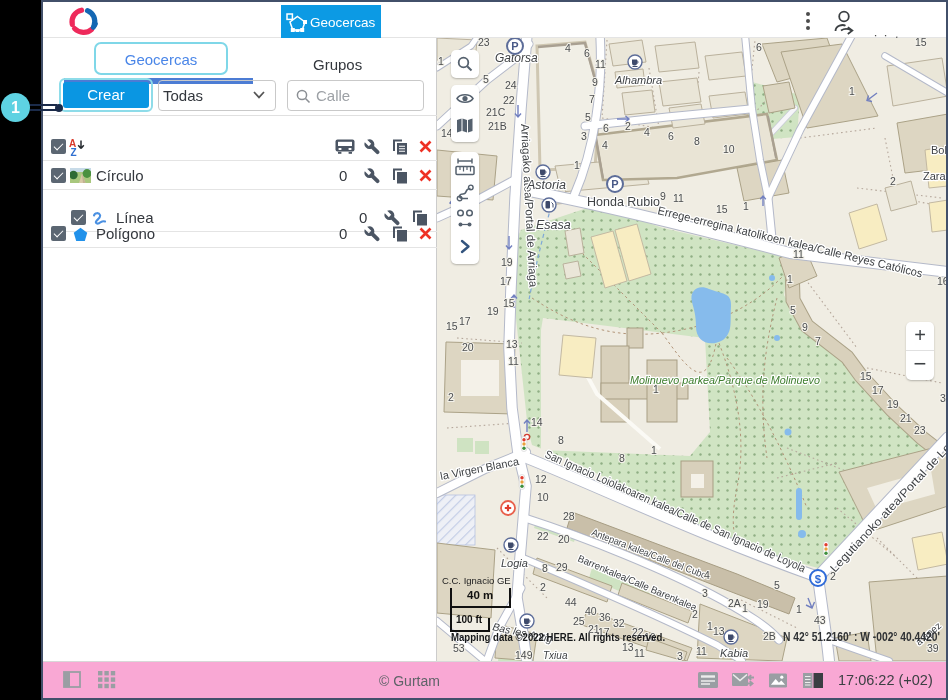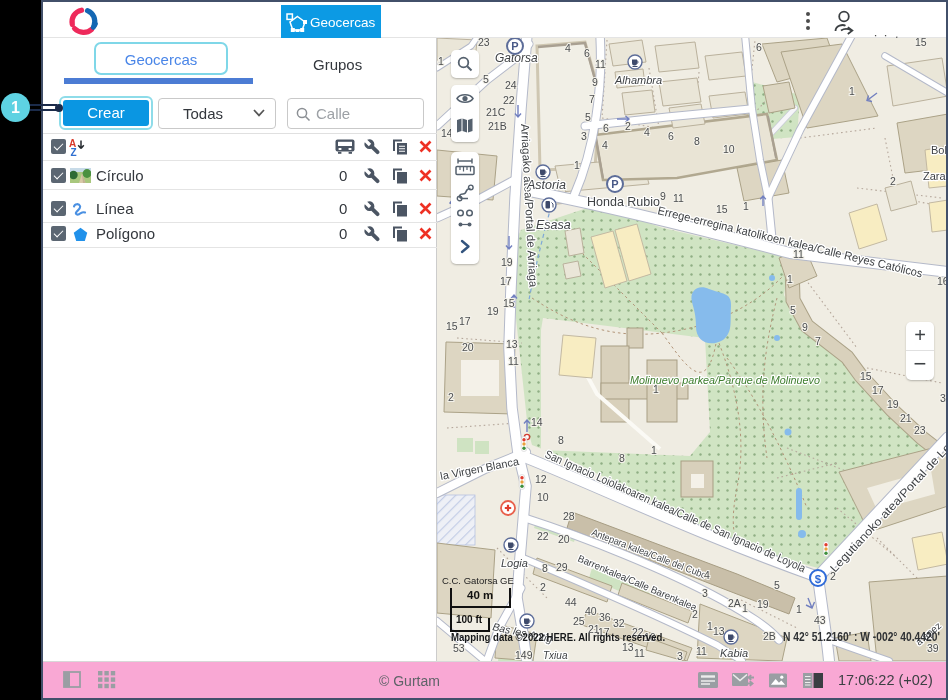--- a/index.html
+++ b/index.html
@@ -16,24 +16,24 @@
 #dots { position:absolute; left:763px; top:10px; width:4px; height:18px; }
 #dots i { display:block; width:4px; height:4px; border-radius:50%; background:#4c4c4c; margin-bottom:3px; }
 #usericon { position:absolute; left:789px; top:7px; }
 #username { position:absolute; left:824px; top:10px; font-size:14px; color:#4a4a4a;margin-top:21px; }
 
 #panel { position:absolute; left:0; top:36px; width:394px; height:623px; background:#fff; border-right:1px solid #ccc; }
 .tabbox { position:absolute; left:51px; top:4px; width:134px; height:33px; border:2px solid #7fd7e8; border-radius:7px; }
 .tabbox span { display:block; text-align:center; margin-top:7px; font-size:15px; color:#4a86e8; }
 #grupos { position:absolute; left:270px; top:18px; font-size:15px; color:#33373d; }
 #tabline { position:absolute; left:21px; top:40px; width:189px; height:6px; background:#4c7cd4; }
-#tbar { position:absolute; left:0; top:50px; width:394px; height:46px; border-bottom:1px solid #e0e0e0;}
+#tbar { position:absolute; left:0; top:32px; width:394px; height:46px; border-bottom:1px solid #e0e0e0;}
 #crearring { position:absolute; left:16px; top:8px; width:94px; height:34px; border:2px solid #8edce9; border-radius:6px; }
 #crear { position:absolute; left:20px; top:12px; width:86px; height:26px; background:#0a96e2; border-radius:3px; color:#fff; font-size:15px; text-align:center; line-height:26px; }
-#todas { position:absolute; left:115px; top:10px; width:118px; height:31px; border:1px solid #c9c9c9; border-radius:4px; font-size:15px; color:#33373d; line-height:29px; padding-left:24px; }
+#todas { position:absolute; left:115px; top:10px; width:118px; height:31px; border:1px solid #c9c9c9; border-radius:4px; font-size:15px; color:#33373d; line-height:29px; padding-left:4px; }
 #todas svg { position:absolute; right:10px; top:10px; }
 #buscar { position:absolute; left:244px; top:10px; width:137px; height:31px; border:1px solid #c9c9c9; border-radius:4px; }
 #buscar span { position:absolute; left:28px; top:6px; font-size:15px; color:#9da1a6; }
 .row { position:absolute; left:0; width:394px; height:29px; border-bottom:1px solid #e4e4e4; }
 .row .cb { position:absolute; left:8px; top:7px; width:15px; height:15px; background:#5b6672; border-radius:2px; }
 .row .cb:after { content:""; position:absolute; left:3px; top:3.5px; width:8px; height:4px; border-left:1.8px solid #fff; border-bottom:1.8px solid #fff; transform:rotate(-45deg); }
 .row .nm { position:absolute; left:53px; top:6px; font-size:15px; color:#33373d; }
 .row .zero { position:absolute; left:296px; top:6px; width:10px; font-size:15px; color:#33373d; }
 .row .ic1 { position:absolute; left:321px; top:7px; }
 .row .ic2 { position:absolute; left:349px; top:7px; }
@@ -151,21 +151,21 @@
           <path d="M3.2,0.8 L7.2,4.8 L4.8,7.2 L0.8,3.2 A5,5 0 0 0 7.3,9.7 L12.2,14.6 A1.95,1.95 0 0 0 14.95,11.85 L10.05,6.95 A5,5 0 0 0 3.2,0.8 Z" fill="#4b5563"></path>
         </svg>
       <svg class="ic2" width="16" height="16" viewBox="0 0 16 16">
           <path d="M2,12 V1.5 H10" fill="none" stroke="#4b5563" stroke-width="2"></path>
           <rect x="5" y="4" width="10" height="11.5" fill="#4b5563"></rect>
         </svg>
       <svg class="icx2" width="13" height="13" viewBox="0 0 13 13">
           <path d="M1.5,1.5 L11.5,11.5 M11.5,1.5 L1.5,11.5" stroke="#ee3124" stroke-width="2.6"></path>
         </svg>
     </div>
-    <div class="row" style="top:156px;">
+    <div class="row" style="top:165px;margin-left:20px;">
       <div class="cb"></div>
       <svg style="position:absolute;left:29px;top:8px" width="16" height="14" viewBox="0 0 16 14">
         <path d="M2 4.5 C 2.5 1.8, 7 1.2, 8 4 C 9 6.8, 5.5 8.2, 4.2 10.2 C 3.2 11.8, 5 13.2, 7 12.2 C 9 11.2, 10.5 9.5, 13 10.5" fill="none" stroke="#4a90e2" stroke-width="2.1" stroke-linecap="round"></path>
       </svg>
       <div class="nm">Línea</div>
         <div class="zero">0</div>
       <svg class="ic1" width="16" height="16" viewBox="0 0 16 16">
           <path d="M3.2,0.8 L7.2,4.8 L4.8,7.2 L0.8,3.2 A5,5 0 0 0 7.3,9.7 L12.2,14.6 A1.95,1.95 0 0 0 14.95,11.85 L10.05,6.95 A5,5 0 0 0 3.2,0.8 Z" fill="#4b5563"></path>
         </svg>
       <svg class="ic2" width="16" height="16" viewBox="0 0 16 16">
@@ -552,21 +552,21 @@
           <path d="M4.5 15.5 L13.5 15.5" stroke="#55616e" stroke-width="1.2"></path>
         </svg>
 <svg style="position:absolute;left:9px;top:87px" width="11" height="15" viewBox="0 0 11 15">
           <path d="M2 2 L8.5 7.5 L2 13" fill="none" stroke="#33547e" stroke-width="2.4" stroke-linecap="round" stroke-linejoin="round"></path>
         </svg>
 </div>
 <div class="mbtn" style="left:469px;top:284px;width:28px;height:58px;">
 <div style="position:absolute;left:0;top:0;width:28px;height:29px;border-bottom:1px solid #e0e0e0;font-size:20px;color:#3c4043;text-align:center;line-height:27px;">+</div>
 <div style="position:absolute;left:0;top:29px;width:28px;height:29px;font-size:22px;color:#3c4043;text-align:center;line-height:25px;">−</div>
 </div>
-<div style="position:absolute;left:5px;top:537px;font-size:9.5px;color:#222;">C.C. Gatorsa GE</div>
+<div style="position:absolute;left:5px;top:537px;font-size:9.5px;color:#222;">C.C. Ignacio GE</div>
 <svg style="position:absolute;left:13px;top:550px" width="62" height="48" viewBox="0 0 62 48">
 <path d="M1 0 V20 M60 0 V20 M1 19 H60" stroke="#111" stroke-width="2" fill="none"></path>
 <path d="M1 20 V44 M39 30 V44 M1 43 H39" stroke="#111" stroke-width="2" fill="none"></path>
 </svg>
 <div style="position:absolute;left:30px;top:551px;font-size:11.5px;font-weight:bold;color:#111;">40 m</div>
 <div style="position:absolute;left:19px;top:576px;font-size:10px;font-weight:bold;color:#111;">100 ft</div>
 <div style="position:absolute;left:14px;top:593px;font-size:11px;font-weight:bold;color:#16181a;white-space:nowrap;transform:scaleX(0.872);transform-origin:0 0;">Mapping data ©2022 HERE. All rights reserved.</div>
 <div style="position:absolute;left:346px;top:592px;font-size:12px;font-weight:bold;color:#2e3134;white-space:nowrap;transform:scaleX(0.855);transform-origin:0 0;">N 42° 51.2160' : W -002° 40.4420'</div>
   </div>
 

